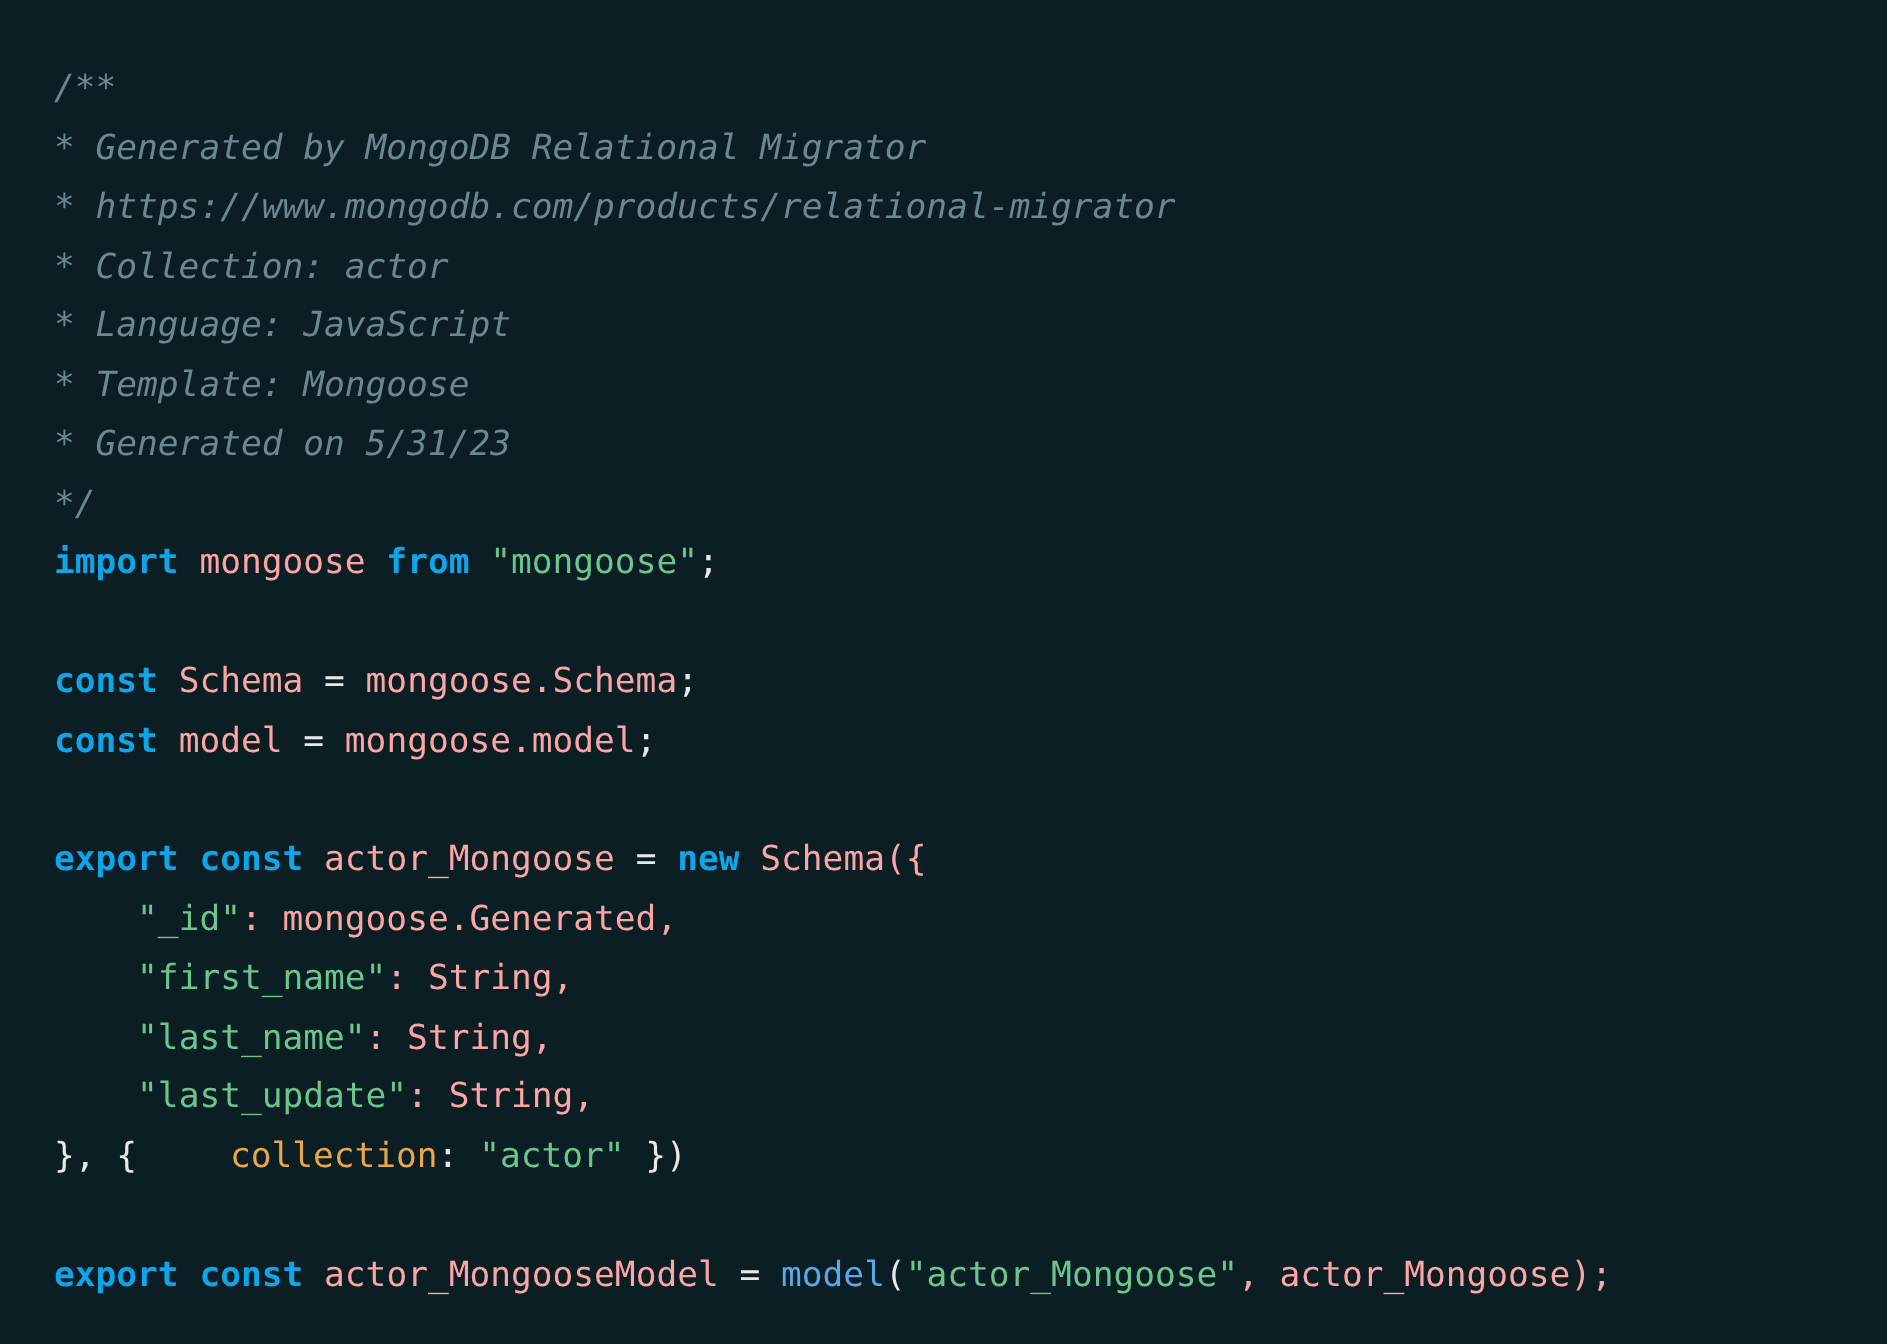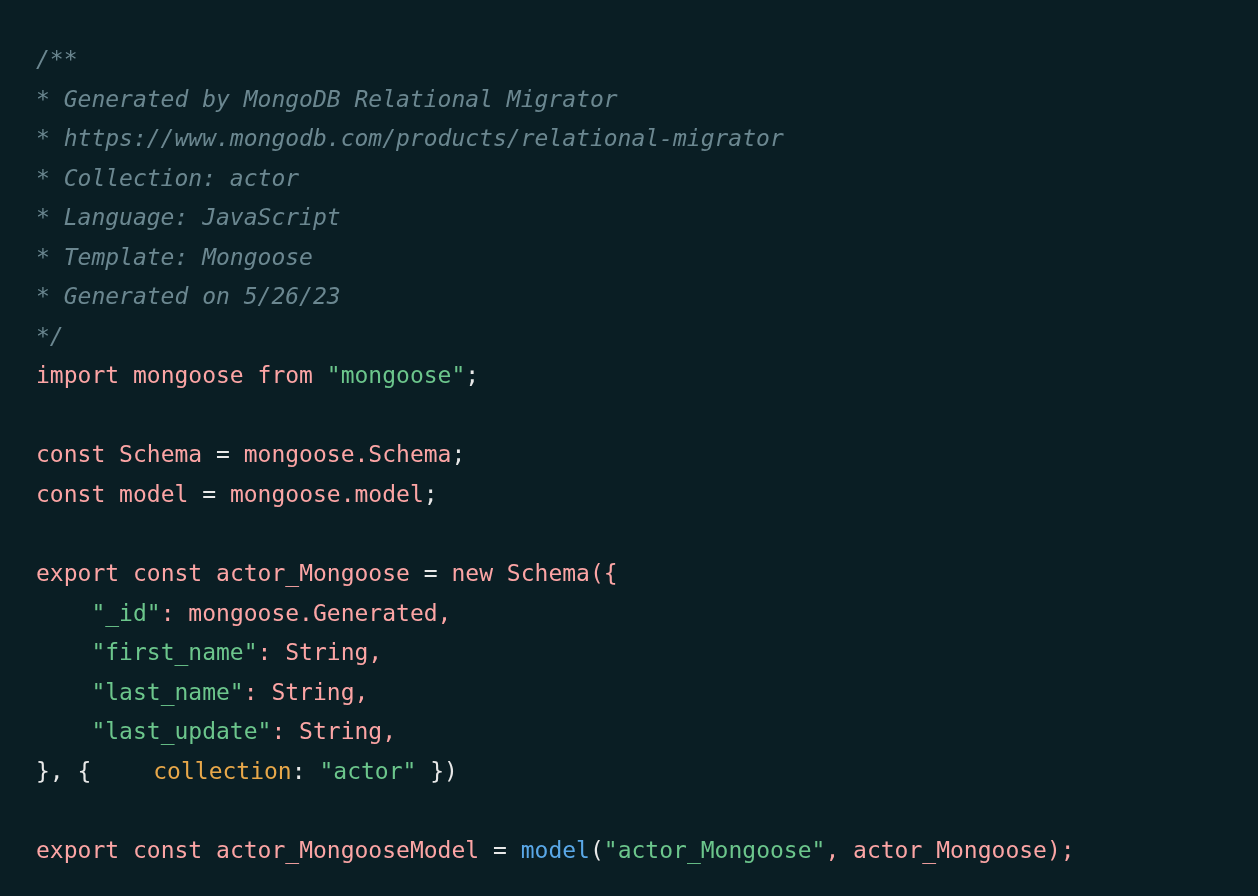--- a/index.html
+++ b/index.html
@@ -11,37 +11,37 @@
     line-height: 1.72;
     color: #e8e8e8;
     font-weight: 500;
   }
   pre {
     margin: 0;
     white-space: pre;
     font-family: inherit;
   }
   .comment   { color: #6b8790; font-style: italic; }
-  .keyword   { color: #fca5a5; }
+  .keyword   { color: #0ea5e9; font-weight: bold; }
   .string    { color: #6cc68c; }
   .identifier{ color: #fca5a5; }
   .punct     { color: #e8e8e8; }
   .propkey   { color: #e8a84a; margin-left: 48px; }
   .func      { color: #5aa8e8; }
 </style>
 </head>
 <body>
 
 <pre><span class="comment">/**</span>
 <span class="comment">* Generated by MongoDB Relational Migrator</span>
 <span class="comment">* https://www.mongodb.com/products/relational-migrator</span>
 <span class="comment">* Collection: actor</span>
 <span class="comment">* Language: JavaScript</span>
 <span class="comment">* Template: Mongoose</span>
-<span class="comment">* Generated on 5/26/23</span>
+<span class="comment">* Generated on 5/31/23</span>
 <span class="comment">*/</span>
 <span class="keyword">import</span><span class="identifier"> mongoose </span><span class="keyword">from</span><span> </span><span class="string">"mongoose"</span><span class="punct">;</span>
 
 <span class="keyword">const</span><span class="identifier"> Schema </span><span class="punct">= </span><span class="identifier">mongoose.Schema</span><span class="punct">;</span>
 <span class="keyword">const</span><span class="identifier"> model </span><span class="punct">= </span><span class="identifier">mongoose.model</span><span class="punct">;</span>
 
 <span class="keyword">export</span><span> </span><span class="keyword">const</span><span class="identifier"> actor_Mongoose </span><span class="punct">= </span><span class="keyword">new</span><span class="identifier"> Schema({</span>
 <span>    </span><span class="string">"_id"</span><span class="identifier">: mongoose.Generated,</span>
 <span>    </span><span class="string">"first_name"</span><span class="identifier">: String,</span>
 <span>    </span><span class="string">"last_name"</span><span class="identifier">: String,</span>

